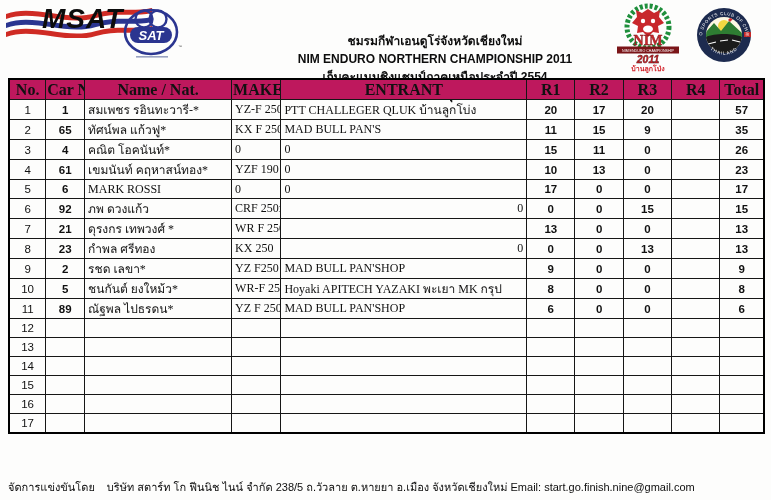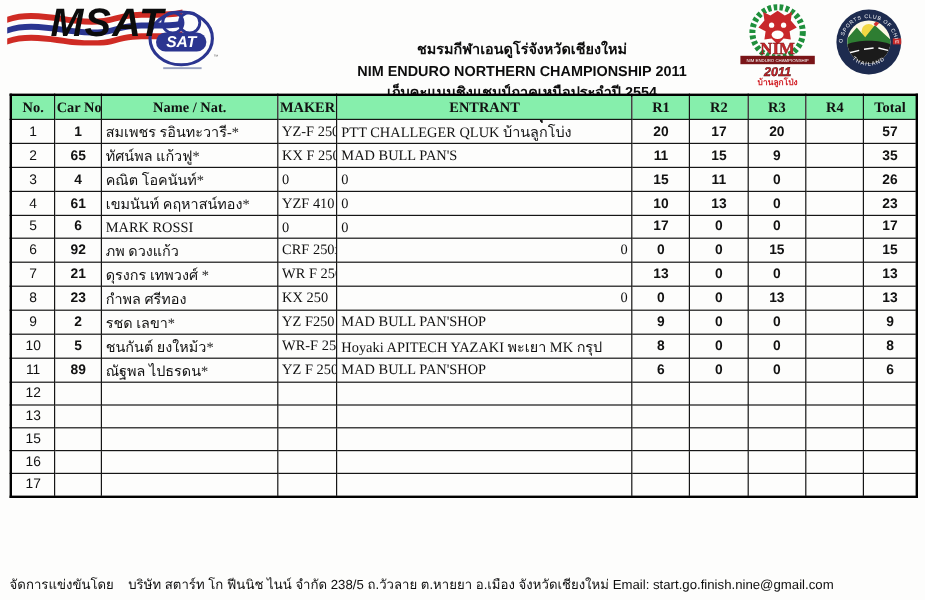--- a/index.html
+++ b/index.html
@@ -9,36 +9,36 @@
   }
   
   .hdr{position:absolute;top:0;left:0;width:771px;height:76px;}
   .logo-left{position:absolute;left:10px;top:4px;width:185px;height:68px;}
   .fm-row{position:relative;height:33px;}
   .flagwave{position:absolute;z-index:0;}
   .fm-text{
     position:relative;z-index:1;font-weight:bold;font-style:italic;
     font-size:27px;letter-spacing:1px;color:#0c0c0c;line-height:30px;
   }
-  .fm-row2 .fm-text{margin-left:32px;font-size:33px;}
+  .fm-row2 .fm-text{margin-left:32px;font-size:28px;}
   .sat-logo{position:absolute;left:122px;top:6px;}
   .title-block{
     position:absolute;left:270px;top:7px;width:330px;text-align:center;
     font-weight:bold;color:#0d0d0d;margin-top:28px;
   }
   .title-block div{margin-bottom:5px;font-size:12px;line-height:13px;white-space:nowrap;}
   .badge-nim{position:absolute;left:615px;top:3px;}
   .badge-club{position:absolute;left:694px;top:6px;}
   
   .tablewrap{position:absolute;left:8px;top:78px;}
   table{border-collapse:collapse;table-layout:fixed;width:757px;border:2px solid #000;}
   th,td{border:1px solid #161616;overflow:hidden;white-space:nowrap;padding:0 3px;}
   thead th{
-    background:#86efac;font-family:"Liberation Serif",serif;font-weight:bold;
-    font-size:12px;height:19px;padding:0 1px;
+    background:#be185d;font-family:"Liberation Serif",serif;font-weight:bold;
+    font-size:16px;height:19px;padding:0 1px;
   }
   tbody td{height:18px;font-size:11.5px;vertical-align:middle;}
   .num{text-align:center;font-family:"Liberation Sans",sans-serif;}
   .bold{font-weight:bold;}
   .txt{font-family:"Liberation Serif",serif;font-size:12px;text-align:left;}
   .entrant-cell .end{float:right;}
   .col-no{width:35px}.col-car{width:37px}.col-name{width:140px}.col-maker{width:47px}
   .col-entrant{width:234px}.col-r{width:46px}.col-total{width:42px}
   
   .footer{
@@ -184,21 +184,21 @@
           <td class="num bold">15</td>
           <td class="num bold">11</td>
           <td class="num bold">0</td>
           <td class="num bold"></td>
           <td class="num bold">26</td>
         </tr>
         <tr>
           <td class="num">4</td>
           <td class="num bold">61</td>
           <td class="txt">เขมนันท์ คฤหาสน์ทอง*</td>
-          <td class="txt">YZF 410</td>
+          <td class="txt">YZF 190</td>
           <td class="txt entrant-cell"><span>0</span><span class="end"></span></td>
           <td class="num bold">10</td>
           <td class="num bold">13</td>
           <td class="num bold">0</td>
           <td class="num bold"></td>
           <td class="num bold">23</td>
         </tr>
         <tr>
           <td class="num">5</td>
           <td class="num bold">6</td>
@@ -301,20 +301,32 @@
           <td class="txt"></td>
           <td class="txt"></td>
           <td class="txt entrant-cell"><span></span><span class="end"></span></td>
           <td class="num bold"></td>
           <td class="num bold"></td>
           <td class="num bold"></td>
           <td class="num bold"></td>
           <td class="num bold"></td>
         </tr>
         <tr>
+          <td class="num">14</td>
+          <td class="num bold"></td>
+          <td class="txt"></td>
+          <td class="txt"></td>
+          <td class="txt entrant-cell"><span></span><span class="end"></span></td>
+          <td class="num bold"></td>
+          <td class="num bold"></td>
+          <td class="num bold"></td>
+          <td class="num bold"></td>
+          <td class="num bold"></td>
+        </tr>
+        <tr>
           <td class="num">15</td>
           <td class="num bold"></td>
           <td class="txt"></td>
           <td class="txt"></td>
           <td class="txt entrant-cell"><span></span><span class="end"></span></td>
           <td class="num bold"></td>
           <td class="num bold"></td>
           <td class="num bold"></td>
           <td class="num bold"></td>
           <td class="num bold"></td>

